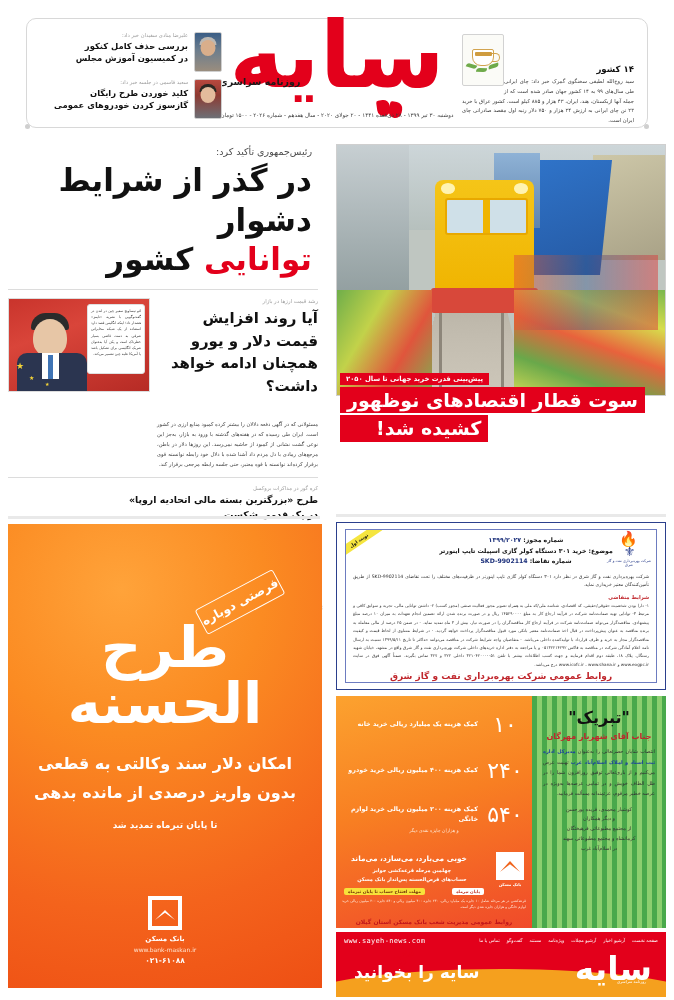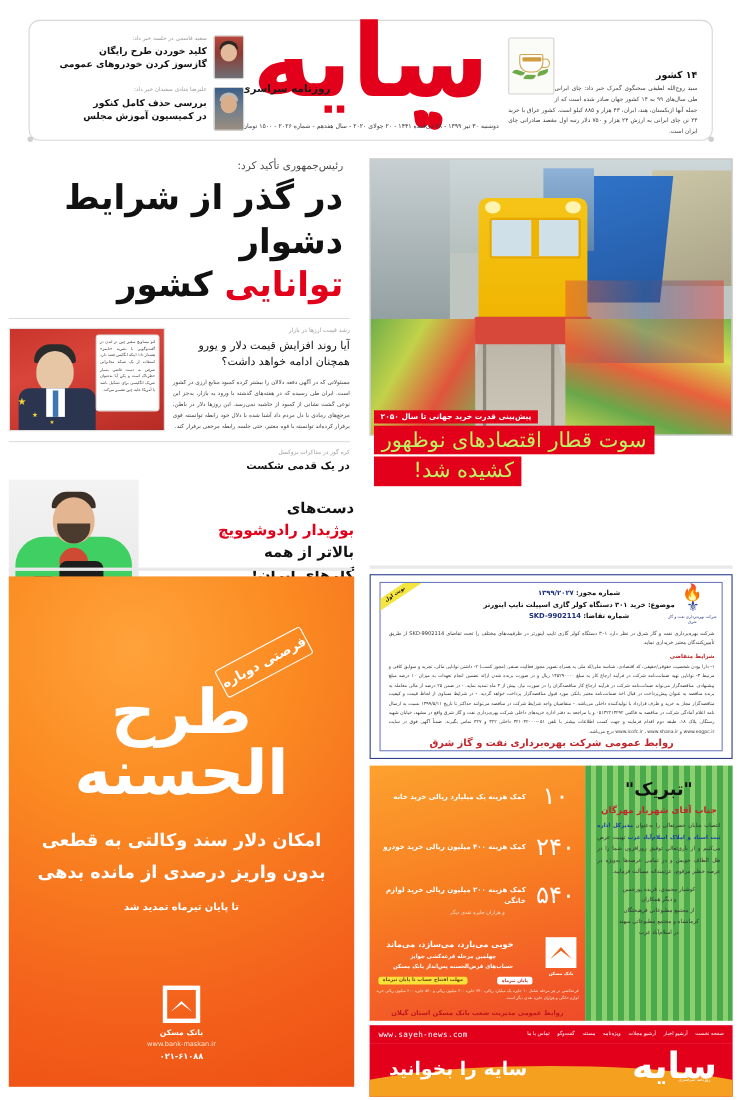--- a/index.html
+++ b/index.html
@@ -107,21 +107,21 @@
     letter-spacing:-.5px;
   }
   .lead-h1 .red{color:#e3001b;}
 
   .hr-thin{height:1px;background:#dcdcdc;margin:9px 12px 0 8px;}
 
   
   .story2{display:flex;gap:7px;padding:8px 12px 0 8px;}
   .s2-text{flex:1;min-width:0;text-align:right;}
   .s2-kicker{font-size:5.4px;color:#a0a0a0;margin-bottom:3px;}
-  .s2-title{font-size:10px;font-weight:400;line-height:1.5;color:#111;margin-bottom:7px;}
+  .s2-title{font-size:15px;font-weight:700;line-height:1.5;color:#111;margin-bottom:23px;}
   .s2-body{font-size:5.2px;line-height:1.9;color:#444;text-align:justify;}
   .s2-photo{
     width:140px;height:92px;flex:0 0 140px;border:1px solid #ddd;position:relative;overflow:hidden;
     background:linear-gradient(160deg,#c9342c 0%,#d9453a 35%,#b62b25 100%);
   }
   .s2-photo .star{position:absolute;color:#f4d438;font-size:9px;}
   .s2-photo .st1{left:7px;top:62px;}
   .s2-photo .st2{left:20px;top:75px;font-size:6px;}
   .s2-photo .st3{left:36px;top:82px;font-size:5px;}
   .s2-man-head{position:absolute;left:24px;top:20px;width:34px;height:38px;border-radius:50% 50% 45% 45%;background:#e7c6a6;}
@@ -225,21 +225,21 @@
   .mp-veg{position:absolute;bottom:0;height:42%;}
   .mp-veg.left{left:0;width:29%;background:linear-gradient(120deg,#6fae4a,#c2d24a,#e0553c,#7fae52);}
   .mp-veg.right{right:0;width:46%;background:linear-gradient(200deg,#7ab74e,#d7dd4c,#e8623c,#69a84a,#cfd956);}
   .mp-people{position:absolute;right:2%;top:44%;width:44%;height:30%;
     background:linear-gradient(90deg,rgba(230,90,50,.55),rgba(60,90,140,.45),rgba(220,60,60,.5));}
   .cap-kicker{
     display:inline-block;background:#e3001b;color:#fff;font-size:6.8px;font-weight:700;
     padding:2px 6px;letter-spacing:-.2px;
   }
   .cap-h1,.cap-h2{
-    display:inline-block;background:#e3001b;color:#bef264;font-weight:400;
+    display:inline-block;background:#e3001b;color:#ffffff;font-weight:700;
     padding:2px 7px;letter-spacing:-.6px;line-height:1.18;
   }
   .cap-h1{font-size:19px;}
   .cap-h2{font-size:19px;padding-left:36px;}
   .cap-wrap{position:absolute;left:10px;top:226px;text-align:left;}
   .cap-row{margin-bottom:2px;}
 
   .rc-rule{position:absolute;left:6px;right:8px;top:374px;height:3px;background:#e9e9e9;}
 
   
@@ -352,39 +352,39 @@
     </div>
     <div class="logo-sub">روزنامه سراسری</div>
     <div class="mast-flourish">
         <i></i>
         <i></i>
       </div>
     <div class="dateline">دوشنبه ۳۰ تیر ۱۳۹۹ - ۲۸ ذی‌قعده ۱۴۴۱ - ۲۰ جولای ۲۰۲۰ - سال هفدهم - شماره ۲۰۲۶ - ۱۵۰۰ تومان</div>
 
     <div class="briefs">
       <div class="brief">
+        <div class="brief-thumb t2">
+          <span class="hair"></span>
+            <span class="face"></span>
+        </div>
+        <div class="brief-txt">
+          <div class="brief-kicker">علیرضا منادی سفیدان خبر داد:</div>
+          <div class="brief-title">بررسی حذف کامل کنکور</div>
+          <div class="brief-title">در کمیسیون آموزش مجلس</div>
+        </div>
+      </div>
+      <div class="brief">
         <div class="brief-thumb">
           <span class="hair"></span>
             <span class="face"></span>
         </div>
         <div class="brief-txt">
           <div class="brief-kicker">سعید قاسمی در جلسه خبر داد:</div>
           <div class="brief-title">کلید خوردن طرح رایگان</div>
           <div class="brief-title">گازسوز کردن خودروهای عمومی</div>
-        </div>
-      </div>
-      <div class="brief">
-        <div class="brief-thumb t2">
-          <span class="hair"></span>
-            <span class="face"></span>
-        </div>
-        <div class="brief-txt">
-          <div class="brief-kicker">علیرضا منادی سفیدان خبر داد:</div>
-          <div class="brief-title">بررسی حذف کامل کنکور</div>
-          <div class="brief-title">در کمیسیون آموزش مجلس</div>
         </div>
       </div>
     </div>
 
     <div class="topinfo">
       <div class="topinfo-img">
         <span class="leaf l1"></span>
           <span class="leaf l2"></span>
           <span class="leaf l3"></span>
         <span class="cup">
@@ -427,20 +427,21 @@
             <span class="star st2">★</span>
             <span class="star st3">★</span>
           <div class="s2-callout">لئو تیساویچ سفیر چین در لندن در گفت‌وگویی با نشریه «تایمز» هشدار داد؛ اینکه انگلیس قصد دارد استفاده از یک شبکه مخابراتی شرقی به دست قاضی بسیار خطرناک است و پکن آیا به‌عنوان شریک انگلیسی برای تشکیل باشد یا آمریکا علیه چین تفسیر می‌کند.</div>
         </div>
       </div>
 
       <div class="hr-thin2"></div>
 
       <div class="story3">
         <div class="s3-kicker">کره گور در مذاکرات بروکسل</div>
+        <div class="s3-title">طرح «بزرگترین بسته مالی اتحادیه اروپا»</div>
         <div class="s3-title">در یک قدمی شکست</div>
       </div>
 
       <div class="sports">
         <div class="sp-photo">
           <span class="gk-body"></span>
           <span class="gk-hair"></span>
           <span class="gk-head"></span>
           <span class="gk-beard"></span>
           <span class="gk-glove2"></span>

